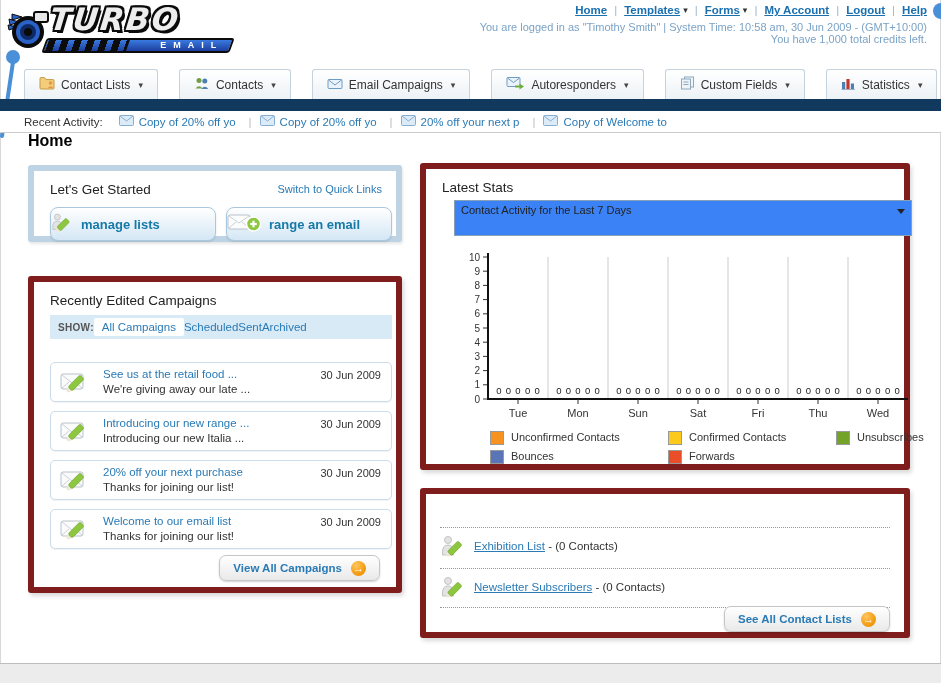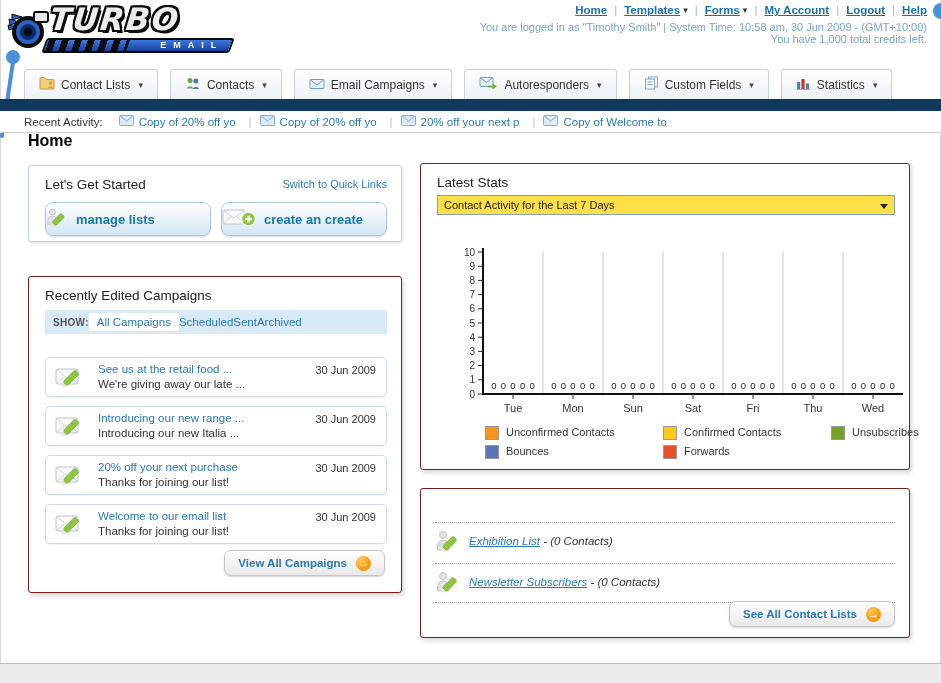--- a/index.html
+++ b/index.html
@@ -37,41 +37,41 @@
   .header-links li { display:flex; align-items:center; }
   .header-links li::after { content:"|"; color:#9db6cc; margin:0 7px; }
   .header-links li:last-child::after { content:""; margin:0; }
   .header-links a { color:#1a6faf; font-weight:bold; text-decoration:underline; cursor:pointer; }
   .hdr-caret { font-size:9px; color:#333; margin-left:3px; }
   .login-line { position:absolute; right:14px; top:21px; font-size:11px; color:#7ba3c6; }
   .credits-line { position:absolute; right:14px; top:33px; font-size:11px; color:#7ba3c6; }
 
   
   .tabbar { position:absolute; left:0; top:69px; width:941px; height:44px; padding-left:24px;
-      display:flex; gap:12px; }
+      display:flex; gap:21px; }
   .tab { display:flex; align-items:center; gap:6px; height:30px; padding:0 14px;
       background:linear-gradient(#ffffff,#edf2f6); border:1px solid #c6d2dc; border-bottom:none;
       border-radius:3px 3px 0 0; font-size:12px; color:#333; cursor:pointer; white-space:nowrap; }
   .tab-caret { font-size:9px; color:#444; margin-left:2px; }
   .navybar { position:absolute; left:0; top:99px; width:941px; height:12px; background:#11395e; }
 
   
   .activitybar { position:absolute; left:0; top:111px; width:941px; height:22px;
       border-bottom:1px solid #cccccc; display:flex; align-items:center; padding-left:24px;
       background:#ffffff; font-size:11.5px; }
   .activity-label { color:#333; margin-right:16px; }
   .activity-items { display:flex; align-items:center; list-style:none; }
   .activity-items li { display:flex; align-items:center; gap:5px; }
   .activity-items li::after { content:"|"; color:#bbb; margin:0 8px; }
   .activity-items li:last-child::after { content:""; margin:0; }
   .activity-items a { color:#2a7ab5; cursor:pointer; text-decoration:none; }
 
   
   .page-title { position:absolute; left:28px; top:132px; font-size:16px; font-weight:bold; color:#000; }
-  .panel { position:absolute; background:#fff; border:1px solid #7f1d1d; border-radius:3px;
+  .panel { position:absolute; background:#fff; border:6px solid #7f1d1d; border-radius:3px;
       box-shadow:2px 3px 4px rgba(0,0,0,0.15); }
   .panel-title { position:absolute; left:16px; top:11px; font-size:13.5px; color:#222; }
 
   
   .gs-panel { left:28px; top:165px; width:374px; height:77px; border-color:#bed4e4;
       box-shadow:1px 2px 3px rgba(0,0,0,0.10); }
   .gs-switch { position:absolute; right:14px; top:12px; font-size:11px; color:#2a7ab5; cursor:pointer; }
   .gs-btn { position:absolute; top:36px; width:166px; height:34px; border:1px solid #a9c7dd;
       border-radius:8px; background:linear-gradient(#ffffff,#d4e7f5);
       box-shadow:0 1px 2px rgba(0,0,0,0.12); display:flex; align-items:center; justify-content:flex-start;
@@ -96,35 +96,35 @@
       height:26px; background:linear-gradient(#ffffff,#e9e9e9); border:1px solid #c6c6c6;
       border-radius:7px; box-shadow:0 1px 2px rgba(0,0,0,0.18); color:#2a7ab5; font-weight:bold;
       font-size:11.5px; cursor:pointer; }
   .camp-viewall { right:16px; top:273px; }
   .arrow-circle { width:15px; height:15px; border-radius:50%; color:#fff; font-size:11px;
       font-weight:bold; display:flex; align-items:center; justify-content:center; line-height:1;
       background:radial-gradient(circle at 35% 30%, #ffc75e, #f39c12 60%, #e78b00); }
 
   
   .stats-panel { left:420px; top:163px; width:490px; height:307px; }
-  .dropdown { position:absolute; left:16px; top:31px; width:458px; height:20px; background:#fde047;
+  .dropdown { position:absolute; left:28px; top:31px; width:458px; height:36px; background:#3b82f6;
       border:1px solid #86a0b8; font-size:11px; color:#222; line-height:18px; padding:0 20px 0 6px;
       cursor:pointer; }
   .dropdown-arrow { position:absolute; right:6px; top:8px; width:0; height:0;
       border-left:4px solid transparent; border-right:4px solid transparent; border-top:5px solid #222; }
   #stats-chart { position:absolute; left:30px; top:78px; }
   .legend { position:absolute; left:64px; top:262px; width:420px; display:grid;
       grid-template-columns:178px 168px 120px; row-gap:5px; }
   .legend-item { display:flex; align-items:flex-start; gap:7px; font-size:11px; color:#333; }
   .legend-item .swatch { width:14px; height:14px; border:1px solid #999; flex:0 0 auto; }
 
   
   .cl-panel { left:420px; top:488px; width:490px; height:150px; }
   .cl-sep { position:absolute; left:14px; right:14px; border-top:1px dotted #999; }
-  .cl-row { position:absolute; left:14px; right:14px; height:36px;font-style:italic; }
+  .cl-row { position:absolute; left:14px; right:14px; height:36px; }
   .cl-icon { position:absolute; left:0; top:4px; }
   .cl-text { position:absolute; left:34px; top:10px; font-size:11.5px; white-space:nowrap; }
   .cl-link { color:#2a7ab5; text-decoration:underline; cursor:pointer; }
   .cl-detail { color:#333; }
   .cl-seeall { right:14px; top:112px; }
 </style>
 </head>
 <body>
 
 <div class="page">
@@ -306,21 +306,21 @@
       <span>
         <svg width="34" height="19" viewBox="0 0 34 19">
           <rect x="1" y="2" width="22" height="14" rx="2" fill="#fcfcfc" stroke="#b9c2cc"></rect>
           <path d="M2 3 L12 10 L22 3" fill="none" stroke="#c9d1d9"></path>
           <path d="M2 15 L9 9 M22 15 L15 9" fill="none" stroke="#c9d1d9"></path>
           <circle cx="26.5" cy="11" r="7" fill="#8dc63f" stroke="#ffffff" stroke-width="1.5"></circle>
           <rect x="23.2" y="9.9" width="6.6" height="2.2" fill="#fff"></rect>
           <rect x="25.4" y="7.7" width="2.2" height="6.6" fill="#fff"></rect>
         </svg>
       </span>
-      <span>create an create</span>
+      <span>range an email</span>
     </div>
   </div>
 
   <div class="panel camp-panel">
     <div class="panel-title">Recently Edited Campaigns</div>
     <div class="filters">
       <span class="show-label">SHOW:</span>
       <span class="filter-link active">All Campaigns</span>
       <span class="filter-link">Scheduled</span>
       <span class="filter-link">Sent</span>

